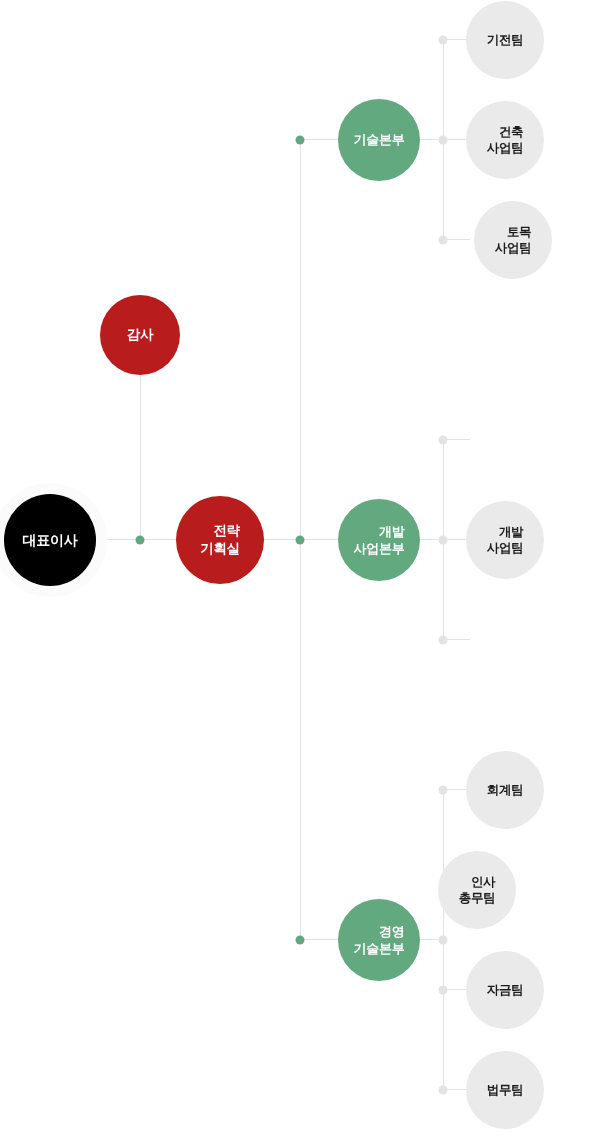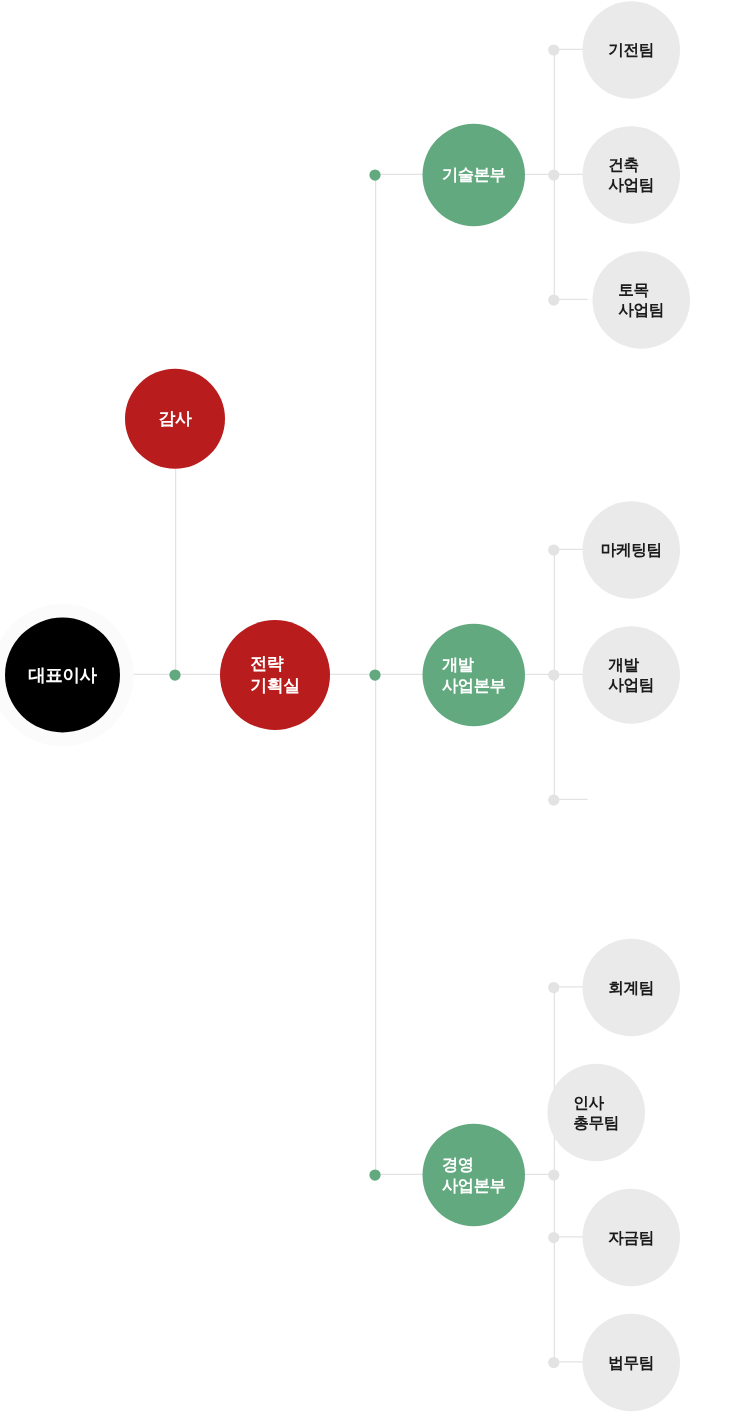--- a/index.html
+++ b/index.html
@@ -33,21 +33,21 @@
   .dot.green { background: #62a97f; width: 9px; height: 9px; }
   .dot.gray  { background: #e3e3e3; width: 9px; height: 9px; }
 
   
   .node {
     position: absolute;
     border-radius: 50%;
     display: flex;
     align-items: center;
     justify-content: center;
-    text-align: left;
+    text-align: right;
     line-height: 1.32;
     transform: translate(-50%, -50%);
     white-space: pre-line;
     letter-spacing: -0.3px;
   }
   .node.root {
     width: 92px; height: 92px;
     background: #000000;
     color: #ffffff;
     font-size: 14px;
@@ -145,25 +145,24 @@
   <div class="node dark wide" style="left:220px; top:540px;">전략
 기획실</div>
   <div class="node leaf" style="left:505px; top:40px;">기전팀</div>
   <div class="node leaf" style="left:505px; top:140px;">건축
 사업팀</div>
   <div class="node leaf" style="left:513px; top:240px;">토목
 사업팀</div>
 
   <div class="node mid" style="left:379px; top:540px;">개발
 사업본부</div>
-  <div class="node leaf" style="left:505px; top:440px;">마케팅팀</div>
   <div class="node leaf" style="left:505px; top:540px;">개발
 사업팀</div>
 
   <div class="node mid" style="left:379px; top:940px;">경영
-사업본부</div>
+기술본부</div>
   <div class="node leaf" style="left:505px; top:790px;">회계팀</div>
   <div class="node leaf" style="left:477px; top:890px;">인사
 총무팀</div>
   <div class="node leaf" style="left:505px; top:990px;">자금팀</div>
   <div class="node leaf" style="left:505px; top:1090px;">법무팀</div>
 
 </div>
 
 </body></html>

